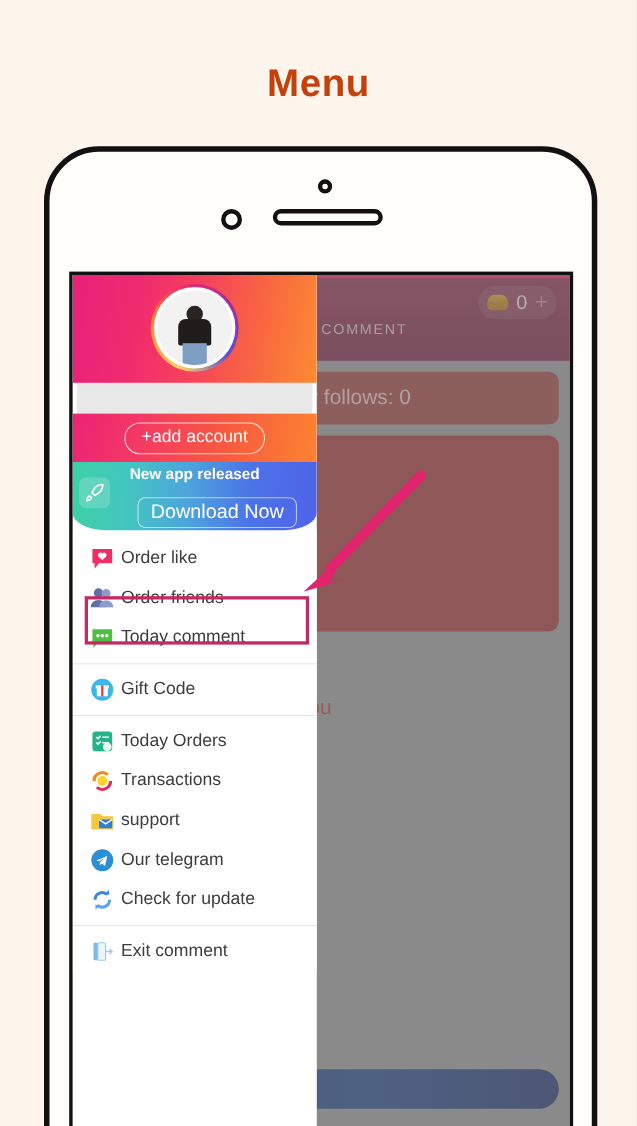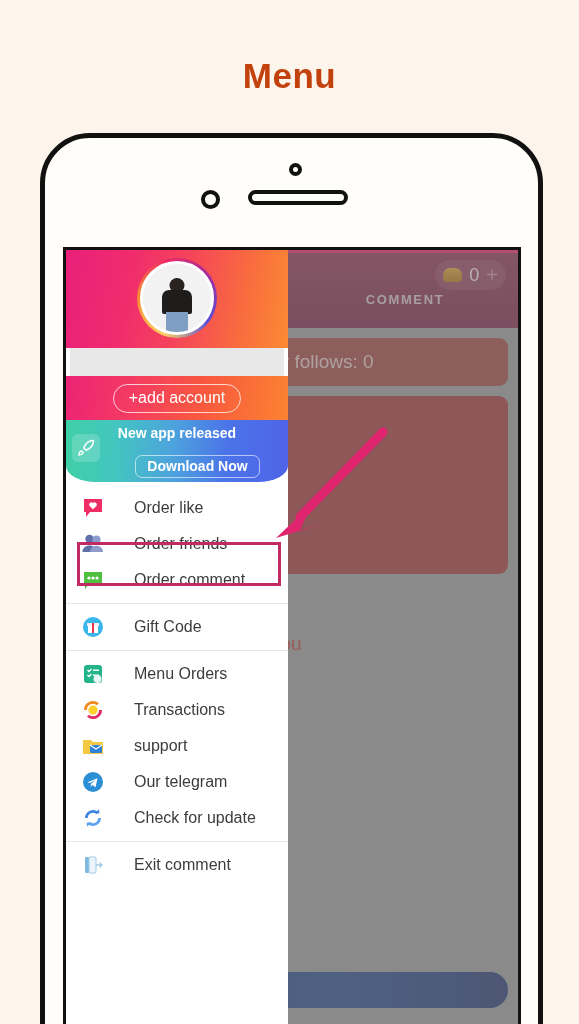--- a/index.html
+++ b/index.html
@@ -124,25 +124,24 @@
 
   #bg-tabs {
     position: absolute;
     left: 0;
     top: 42px;
     width: 100%;
     display: flex;
   }
   .bg-tab {
     flex: 1;
-    text-align: center;
+    text-align: left;
     color: #cdbdc2;
     font-size: 13px;
     letter-spacing: 1.6px;
-    font-weight: bold;
   }
   #bg-tab-dot {
     position: absolute;
     left: 28px;
     top: 62px;
     width: 5px; height: 5px;
     border-radius: 50%;
     background: #d87f96;
   }
 
@@ -362,37 +361,37 @@
   }
   #promo-title {
     color: #fff;
     font-size: 14px;
     font-weight: bold;
   }
   #promo-btn {
     border: 1px solid rgba(255,255,255,0.6);
     border-radius: 7px;
     color: #fff;
-    font-size: 14px;
-    font-weight: bold;
+    font-size: 18px;
+    font-weight: normal;
     padding: 2px 11px 3px;
     margin-left: 41px;
   }
 
   
   #menu-list {
     padding-top: 8px;
     background: #fff;
   }
   .menu-item {
     display: flex;
     align-items: center;
     height: 36px;
     padding-left: 14px;
-    gap: 28px;
+    gap: 4px;
   }
   .menu-icon {
     width: 26px;
     height: 26px;
     flex: none;
     display: flex;
     align-items: center;
     justify-content: center;
   }
   .menu-label {
@@ -538,21 +537,21 @@
 
         <div class="menu-item">
           <span class="menu-icon">
             <svg width="24" height="24" viewBox="0 0 24 24">
               <path d="M3 4h18v12H8l-4 5v-5H3z" fill="#4fbf3f"></path>
               <circle cx="8" cy="10" r="1.6" fill="#fff"></circle>
               <circle cx="12" cy="10" r="1.6" fill="#fff"></circle>
               <circle cx="16" cy="10" r="1.6" fill="#fff"></circle>
             </svg>
           </span>
-          <span class="menu-label">Order comment</span>
+          <span class="menu-label">Today comment</span>
         </div>
 
         <div class="menu-divider"></div>
 
         <div class="menu-item">
           <span class="menu-icon">
             <svg width="24" height="24" viewBox="0 0 24 24">
               <circle cx="12" cy="12" r="10" fill="#39b6ea"></circle>
               <rect x="7" y="10" width="10" height="8" fill="#ffffff"></rect>
               <rect x="6" y="8" width="12" height="3" fill="#f2f2f2"></rect>
@@ -568,21 +567,21 @@
           <span class="menu-icon">
             <svg width="24" height="24" viewBox="0 0 24 24">
               <rect x="3" y="3" width="18" height="18" rx="3" fill="#23b589"></rect>
               <path d="M6.5 8l1.5 1.5L10.5 7" stroke="#fff" stroke-width="1.4" fill="none"></path>
               <path d="M6.5 13l1.5 1.5L10.5 12" stroke="#fff" stroke-width="1.4" fill="none"></path>
               <rect x="12" y="7.5" width="6" height="1.4" fill="#fff"></rect>
               <rect x="12" y="12.5" width="6" height="1.4" fill="#fff"></rect>
               <circle cx="16.5" cy="17" r="4" fill="#e9f7f2"></circle>
             </svg>
           </span>
-          <span class="menu-label">Menu Orders</span>
+          <span class="menu-label">Today Orders</span>
         </div>
 
         <div class="menu-item">
           <span class="menu-icon">
             <svg width="24" height="24" viewBox="0 0 24 24">
               <path d="M3 12a9 9 0 0 1 15-6.7l-2 2A6 6 0 0 0 6 12z" fill="#f08a1e"></path>
               <path d="M21 12a9 9 0 0 1-15 6.7l2-2A6 6 0 0 0 18 12z" fill="#e02a62"></path>
               <circle cx="12" cy="12" r="4.6" fill="#ffd22e"></circle>
             </svg>
           </span>

